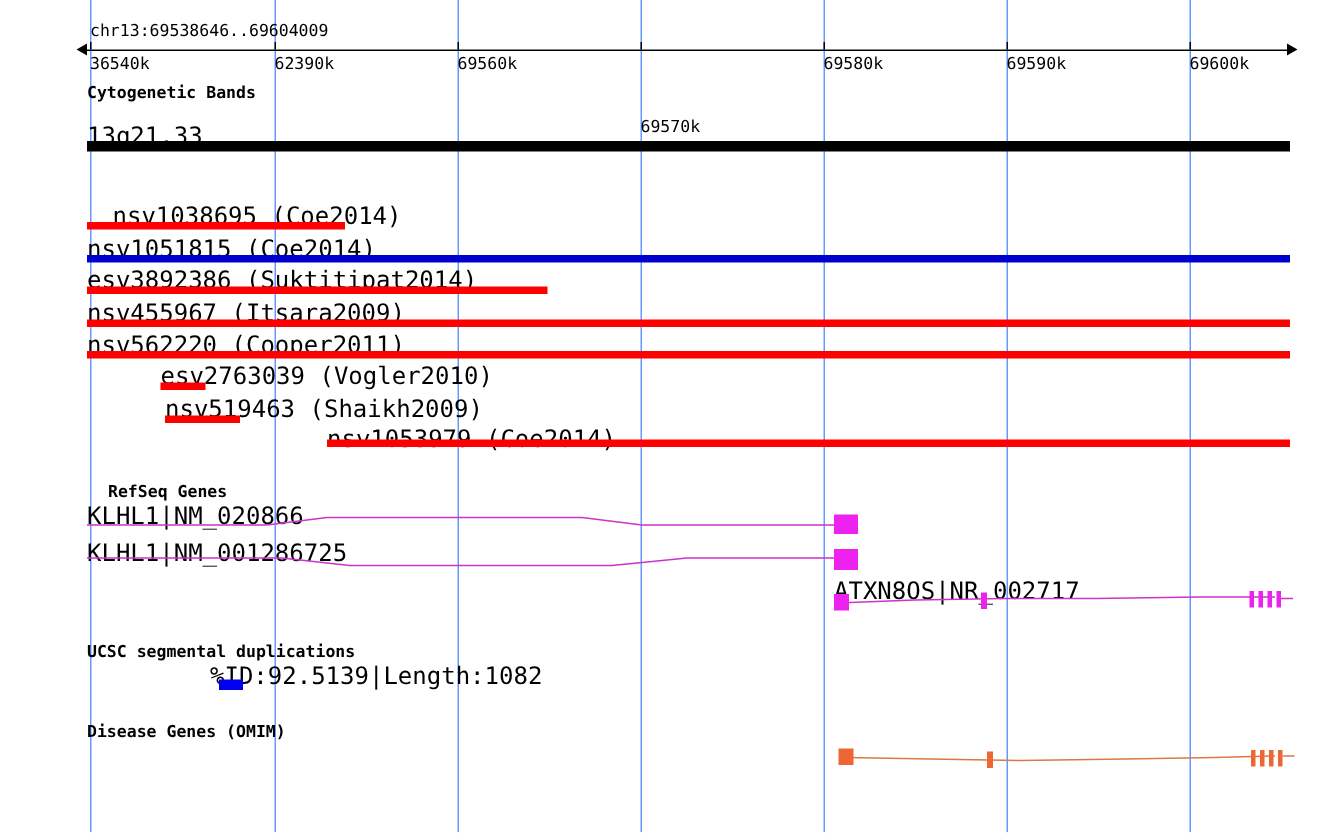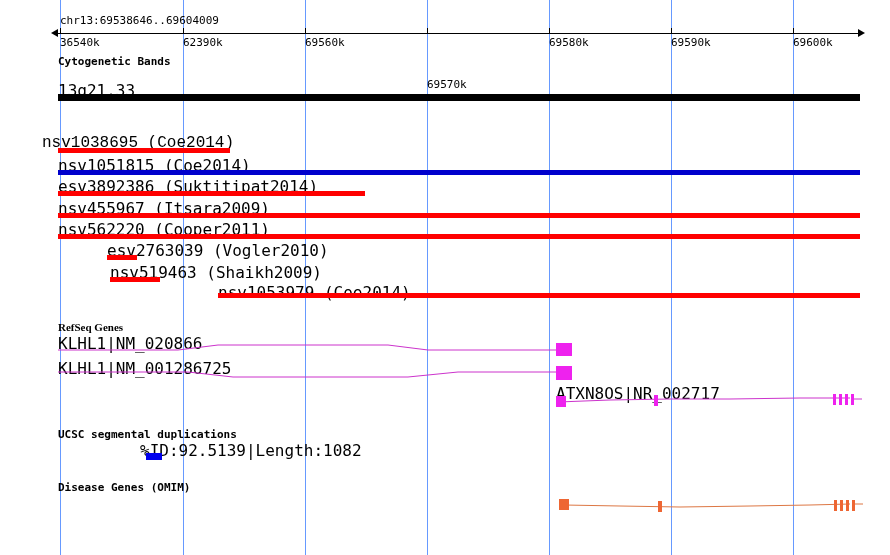--- a/index.html
+++ b/index.html
@@ -123,21 +123,21 @@
   <div class="coord-label" style="left:427px; top:36px;margin-top:42px;">69570k</div>
   <div class="coord-label" style="left:549px; top:36px;">69580k</div>
   <div class="coord-label" style="left:671px; top:36px;">69590k</div>
   <div class="coord-label" style="left:793px; top:36px;">69600k</div>
 
   <div class="track-title" style="left:58px; top:55px;">Cytogenetic Bands</div>
   <div class="item-label" style="left:58px; top:81px;">13q21.33</div>
   <div class="bar bar-black" style="left:58px; top:94px; width:802px; height:7px;"></div>
 
 
-  <div class="item-label" style="left:42px; top:134px;font-family:Liberation Mono, monospace;">nsv1038695 (Coe2014)</div>
+  <div class="item-label" style="left:75px; top:134px;">nsv1038695 (Coe2014)</div>
   <div class="bar bar-red" style="left:58px; top:148px; width:172px;"></div>
 
   <div class="item-label" style="left:58px; top:156px;">nsv1051815 (Coe2014)</div>
   <div class="bar bar-blue" style="left:58px; top:170px; width:802px;"></div>
 
   <div class="item-label" style="left:58px; top:177px;">esv3892386 (Suktitipat2014)</div>
   <div class="bar bar-red" style="left:58px; top:191px; width:307px;"></div>
 
   <div class="item-label" style="left:58px; top:199px;">nsv455967 (Itsara2009)</div>
   <div class="bar bar-red" style="left:58px; top:213px; width:802px;"></div>
@@ -147,21 +147,21 @@
 
   <div class="item-label" style="left:107px; top:241px;">esv2763039 (Vogler2010)</div>
   <div class="bar bar-red" style="left:107px; top:255px; width:30px;"></div>
 
   <div class="item-label" style="left:110px; top:263px;">nsv519463 (Shaikh2009)</div>
   <div class="bar bar-red" style="left:110px; top:277px; width:50px;"></div>
 
   <div class="item-label" style="left:218px; top:283px;">nsv1053979 (Coe2014)</div>
   <div class="bar bar-red" style="left:218px; top:293px; width:642px;"></div>
 
-  <div class="track-title" style="left:58px; top:321px;font-family:Liberation Serif, serif;">RefSeq Genes</div>
+  <div class="track-title" style="left:72px; top:321px;">RefSeq Genes</div>
 
   <div class="item-label" style="left:58px; top:334px;">KLHL1|NM_020866</div>
   <svg class="abs" style="left:58px; top:340px;" width="520" height="16">
     <polyline points="0,10 120,10 160,5 330,5 370,10 498,10" fill="none" stroke="#cc33cc" stroke-width="1"></polyline>
     <rect x="498" y="3" width="16" height="14" fill="#ee22ee"></rect>
   </svg>
 
   <div class="item-label" style="left:58px; top:359px;">KLHL1|NM_001286725</div>
   <svg class="abs" style="left:58px; top:364px;" width="520" height="22">
     <polyline points="0,8 130,8 175,13 350,13 400,8 498,8" fill="none" stroke="#cc33cc" stroke-width="1"></polyline>

